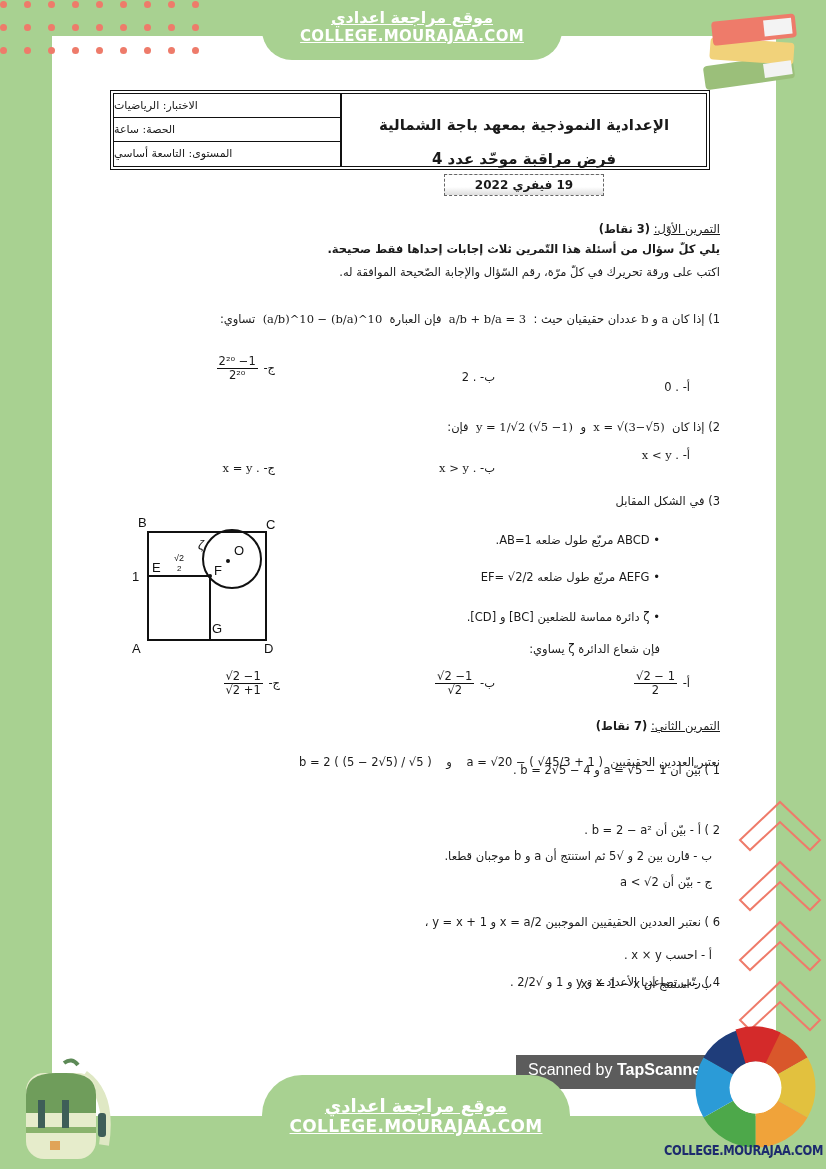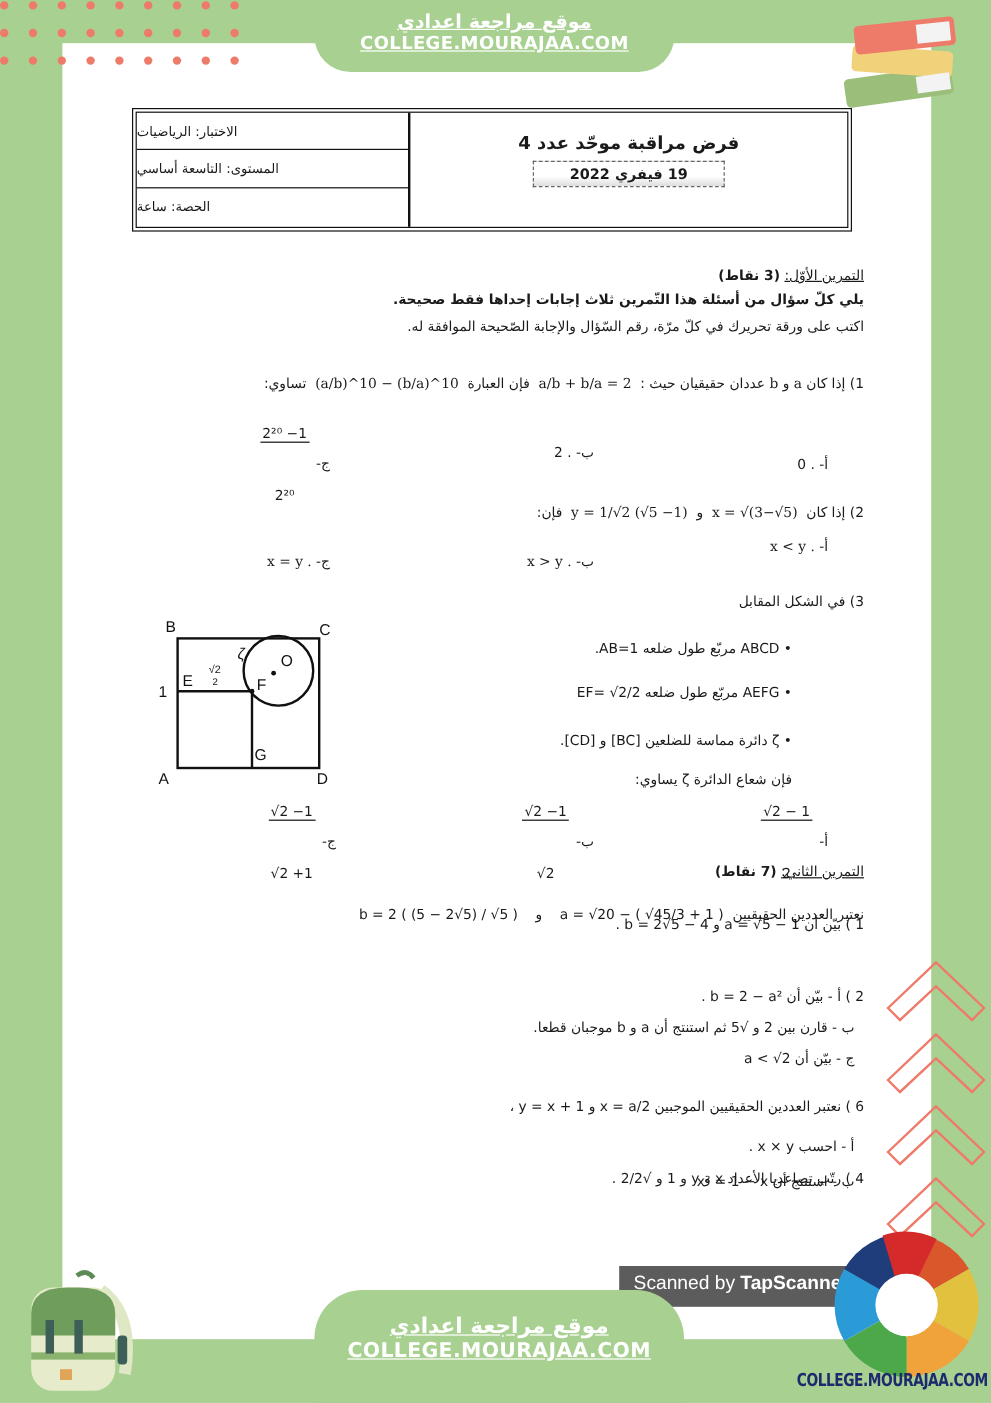--- a/index.html
+++ b/index.html
@@ -13,38 +13,38 @@
 
   .banner { position: absolute; background: #a8d191; color: #fff; text-align: center;
             font-family: "DejaVu Sans", sans-serif; font-weight: bold; }
   .banner .ar { display: block; text-decoration: underline; font-size: 16px; }
   .banner .en { display: block; text-decoration: underline; font-size: 15px; letter-spacing: .3px; }
   .banner-top { left: 262px; top: 0; width: 300px; height: 60px; border-radius: 0 0 30px 30px; padding-top: 8px; }
   .banner-bottom { left: 262px; top: 1075px; width: 308px; height: 94px; border-radius: 40px 40px 0 0; padding-top: 20px; }
   .banner-bottom .ar { font-size: 18px; }
   .banner-bottom .en { font-size: 17px; }
 
-  .header-box { position: absolute; left: 110px; top: 90px; width: 600px; height: 103px;
+  .header-box { position: absolute; left: 110px; top: 90px; width: 600px; height: 80px;
                 border: 3px double #111; border-width: 4px; }
   .header-box .left { position: absolute; left: 0; top: 0; width: 228px; height: 100%; border-right: 2px solid #111; }
   .header-box .cell { height: 33%; border-bottom: 1.5px solid #111; display: flex; align-items: center;
                       justify-content: flex-end; padding-right: 30px; font-size: 11px; direction: rtl; }
   .header-box .cell:last-child { border-bottom: none; }
   .header-box .right { position: absolute; left: 228px; right: 0; top: 0; bottom: 0; text-align: center; direction: rtl; }
   .school { font-size: 15px; font-weight: bold; margin-top: 22px; }
   .exam { font-size: 15px; font-weight: bold; margin-top: 16px; }
   .date { display: inline-block; margin-top: 6px; border: 1px dashed #666; padding: 3px 30px;
           font-size: 12px; font-weight: bold; background: linear-gradient(#fff 60%, #ddd 100%); }
 
   .content { position: absolute; left: 110px; top: 215px; width: 610px; direction: rtl; font-size: 11.5px; }
   .line { position: absolute; right: 0; white-space: nowrap; direction: rtl; }
   .ex-title { text-decoration: underline; }
   .bold { font-weight: bold; }
   .math { font-family: "DejaVu Serif", serif; direction: ltr; unicode-bidi: embed; }
-  .mathn { font-family: "DejaVu Sans", sans-serif; direction: ltr; unicode-bidi: embed; gap: 38px; }
+  .mathn { font-family: "DejaVu Sans", sans-serif; direction: ltr; unicode-bidi: embed; }
   .frac { display: inline-flex; flex-direction: column; align-items: center; vertical-align: middle; margin: 0 2px; }
   .frac .num { border-bottom: 1px solid #111; padding: 0 2px; line-height: 1.1; }
   .frac .den { padding: 0 2px; line-height: 1.1; }
   .opt { position: absolute; white-space: nowrap; direction: rtl; }
 
   .figure { position: absolute; left: 130px; top: 515px; width: 160px; height: 140px; }
 
   .scan-badge { position: absolute; left: 516px; top: 1055px; width: 230px; height: 34px; background: #5c5c5c;
                 color: #fff; font-size: 16px; padding: 6px 12px; font-family: "Liberation Sans", sans-serif; }
   .scan-badge b { font-weight: bold; }
@@ -101,44 +101,45 @@
   <rect x="14" y="50" width="90" height="24" rx="4" fill="#9bbf7a" transform="rotate(-8 60 62)"></rect>
   <rect x="20" y="30" width="84" height="22" rx="4" fill="#f1d27a" transform="rotate(4 60 40)"></rect>
   <rect x="22" y="8" width="84" height="24" rx="4" fill="#ee7b6a" transform="rotate(-6 60 20)"></rect>
   <rect x="74" y="12" width="28" height="16" fill="#f3f3f3" transform="rotate(-6 60 20)"></rect>
   <rect x="74" y="56" width="28" height="14" fill="#f3f3f3" transform="rotate(-8 60 62)"></rect>
 </svg>
 
 <div class="header-box">
   <div class="left">
     <div class="cell">الاختبار: الرياضيات</div>
+    <div class="cell">الحصة: ساعة</div>
     <div class="cell">المستوى: التاسعة أساسي</div>
-    <div class="cell">الحصة: ساعة</div>
   </div>
   <div class="right">
+    <div class="school">الإعدادية النموذجية بمعهد باجة الشمالية</div>
     <div class="exam">فرض مراقبة موحّد عدد 4</div>
     <div class="date">19 فيفري 2022</div>
   </div>
 </div>
 
 <div class="content">
   <div class="line" style="top:7px">
     <span class="ex-title">التمرين الأوّل:</span>
     <span class="bold">(3 نقاط)</span>
   </div>
   <div class="line bold" style="top:27px">يلي كلّ سؤال من أسئلة هذا التّمرين ثلاث إجابات إحداها فقط صحيحة.</div>
   <div class="line" style="top:50px">اكتب على ورقة تحريرك في كلّ مرّة، رقم السّؤال والإجابة الصّحيحة الموافقة له.</div>
 
   <div class="line" style="top:97px">
     <span>1) إذا كان</span>
     <span class="math">a</span>
     <span>و</span>
     <span class="math">b</span>
     <span>عددان حقيقيان حيث :</span>
-    &nbsp;<span class="math">a/b + b/a = 2</span>&nbsp;
+    &nbsp;<span class="math">a/b + b/a = 3</span>&nbsp;
     <span>فإن العبارة</span>
     &nbsp;<span class="math">(a/b)^10 − (b/a)^10</span>&nbsp;
     <span>تساوي:</span>
   </div>
   <div class="opt" style="right:30px;top:165px">
     <span>أ-</span> <span class="mathn">0 .</span>
   </div>
   <div class="opt" style="right:225px;top:155px">
     <span>ب-</span> <span class="mathn">2 .</span>
   </div>

